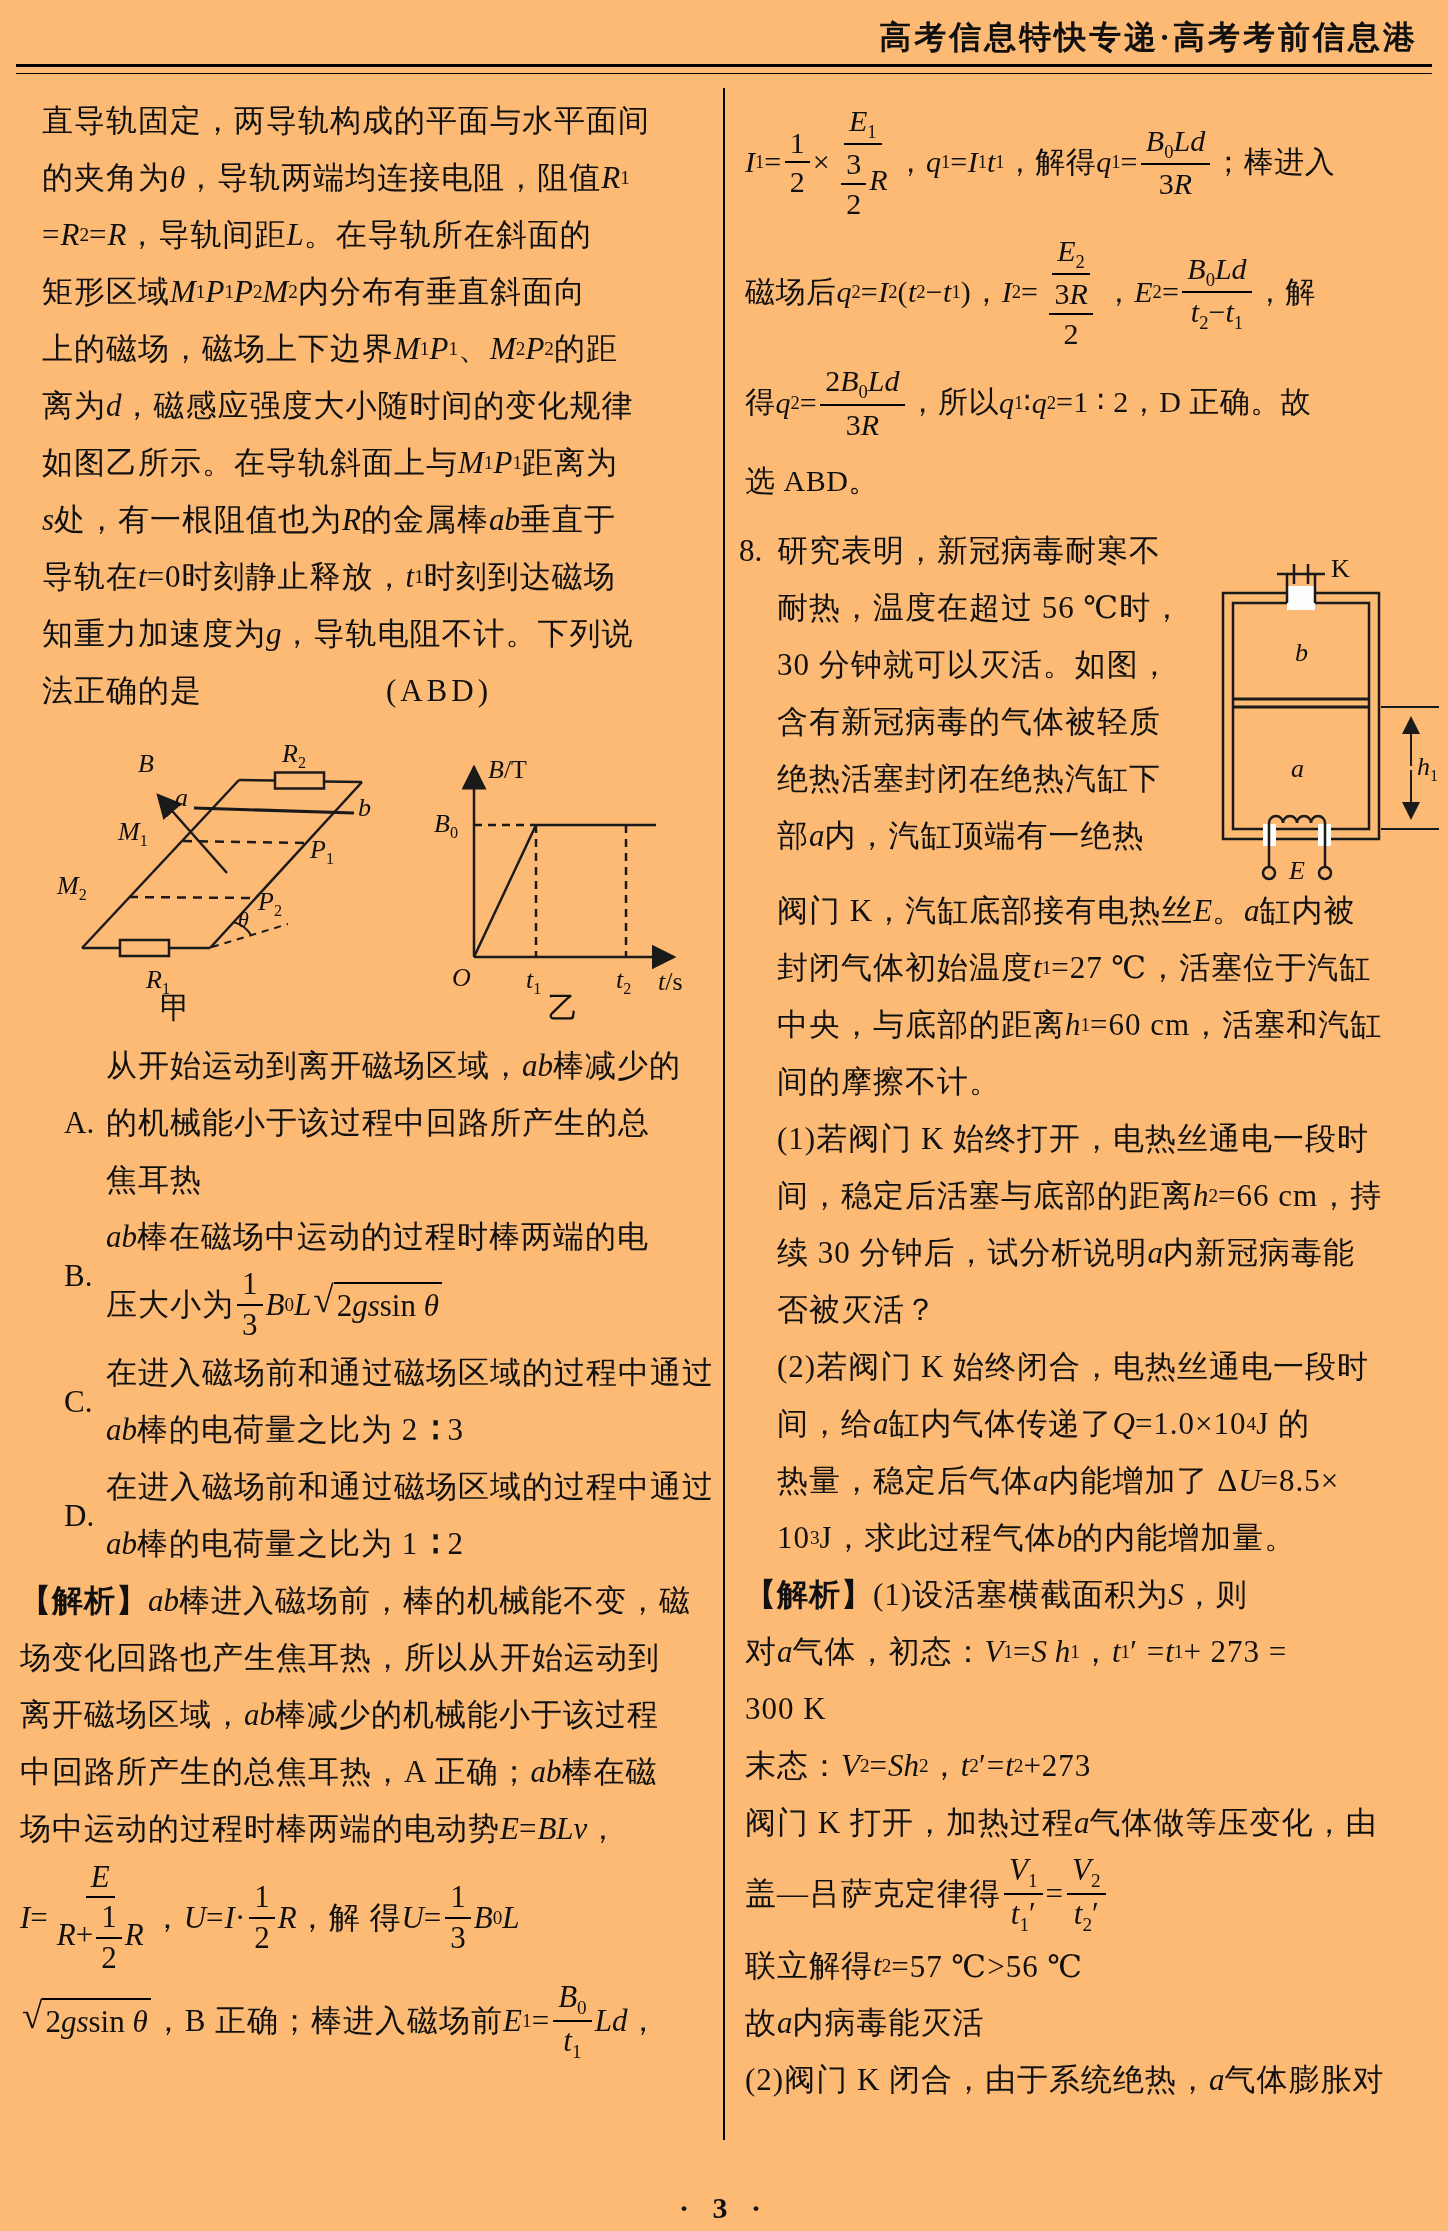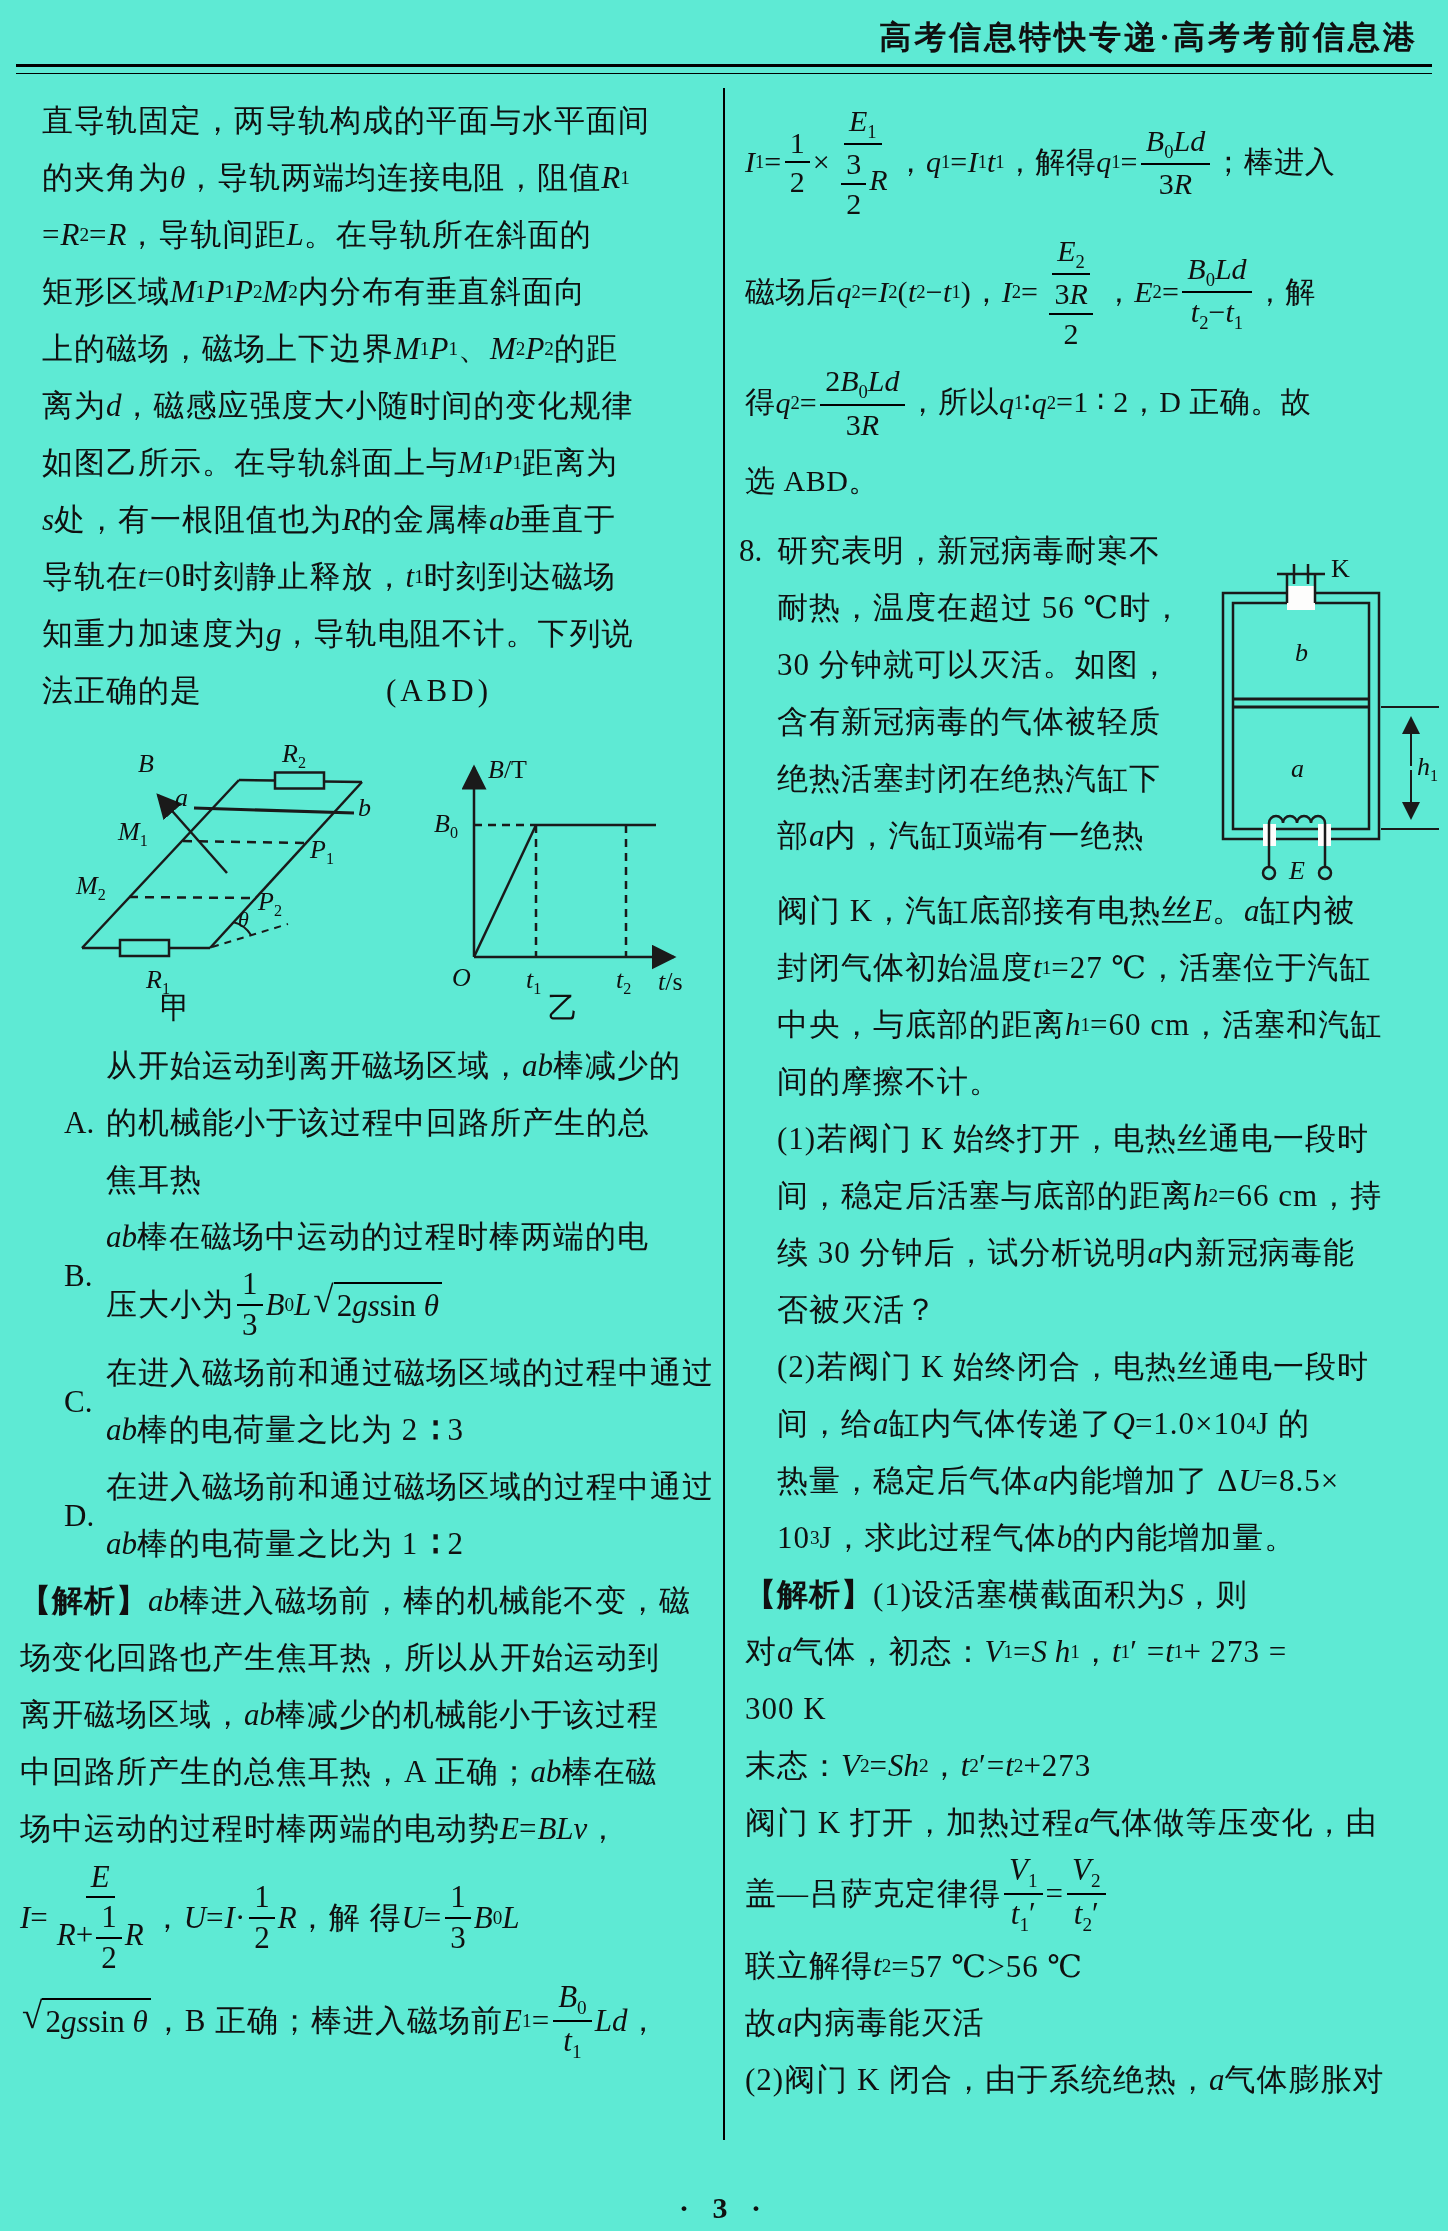--- a/index.html
+++ b/index.html
@@ -1,16 +1,16 @@
 <!DOCTYPE html>
 <html><head>
 <meta charset="utf-8">
 <style>
   html,body{margin:0;padding:0;background:#e8e8e8;}
-  .page{position:relative;width:1448px;height:2231px;background:#5eead4;
+  .page{position:relative;width:1448px;height:2231px;background:#fdba74;
         font-family:"Liberation Serif","DejaVu Serif",serif;color:#101010;
         overflow:hidden;margin:0 auto;}
   .hdr-title{position:absolute;top:16px;right:30px;font-size:32px;font-weight:700;
         letter-spacing:3px;}
   .hdr-rule{position:absolute;top:64px;left:16px;right:16px;height:6px;
         border-top:3px solid #000;border-bottom:1.5px solid #000;}
   .col-divider{position:absolute;left:723px;top:88px;width:2px;height:2052px;background:#000;}
   .colL{position:absolute;left:42px;top:92px;width:662px;}
   .colR{position:absolute;left:745px;top:92px;width:690px;}
   .ln{min-height:57px;display:flex;align-items:center;white-space:nowrap;
@@ -102,21 +102,21 @@
 
           <line class="stroke" x1="185" y1="148" x2="116" y2="70" stroke-width="2.5" marker-end="url(#ahB)"></line>
 
           <line class="stroke" x1="170" y1="222" x2="246" y2="199" stroke-width="2" stroke-dasharray="7,6"></line>
           <path class="stroke" d="M 191,197 A 30,30 0 0 1 209,210" stroke-width="2"></path>
         </svg>
         <div class="flb" style="left:96px;top:26px;"><i>B</i></div>
         <div class="flb" style="left:133px;top:60px;"><i>a</i></div>
         <div class="flb" style="left:316px;top:70px;"><i>b</i></div>
         <div class="flb" style="left:76px;top:94px;text-align:right;"><i>M</i><sub>1</sub></div>
-        <div class="flb" style="left:34px;top:148px;"><i>M</i><sub>2</sub></div>
+        <div class="flb" style="left:15px;top:148px;"><i>M</i><sub>2</sub></div>
         <div class="flb" style="left:268px;top:112px;"><i>P</i><sub>1</sub></div>
         <div class="flb" style="left:216px;top:164px;"><i>P</i><sub>2</sub></div>
         <div class="flb" style="left:196px;top:184px;font-size:22px;"><i>θ</i></div>
         <div class="flb" style="left:240px;top:16px;"><i>R</i><sub>2</sub></div>
         <div class="flb" style="left:84px;top:242px;margin-left:20px;"><i>R</i><sub>1</sub></div>
         <div class="flb cap" style="left:118px;top:268px;">甲</div>
       </div>
 
       <div class="figbox" style="width:280px;height:302px;margin-left:6px;">
         <svg width="280" height="302" viewBox="0 0 280 302">

